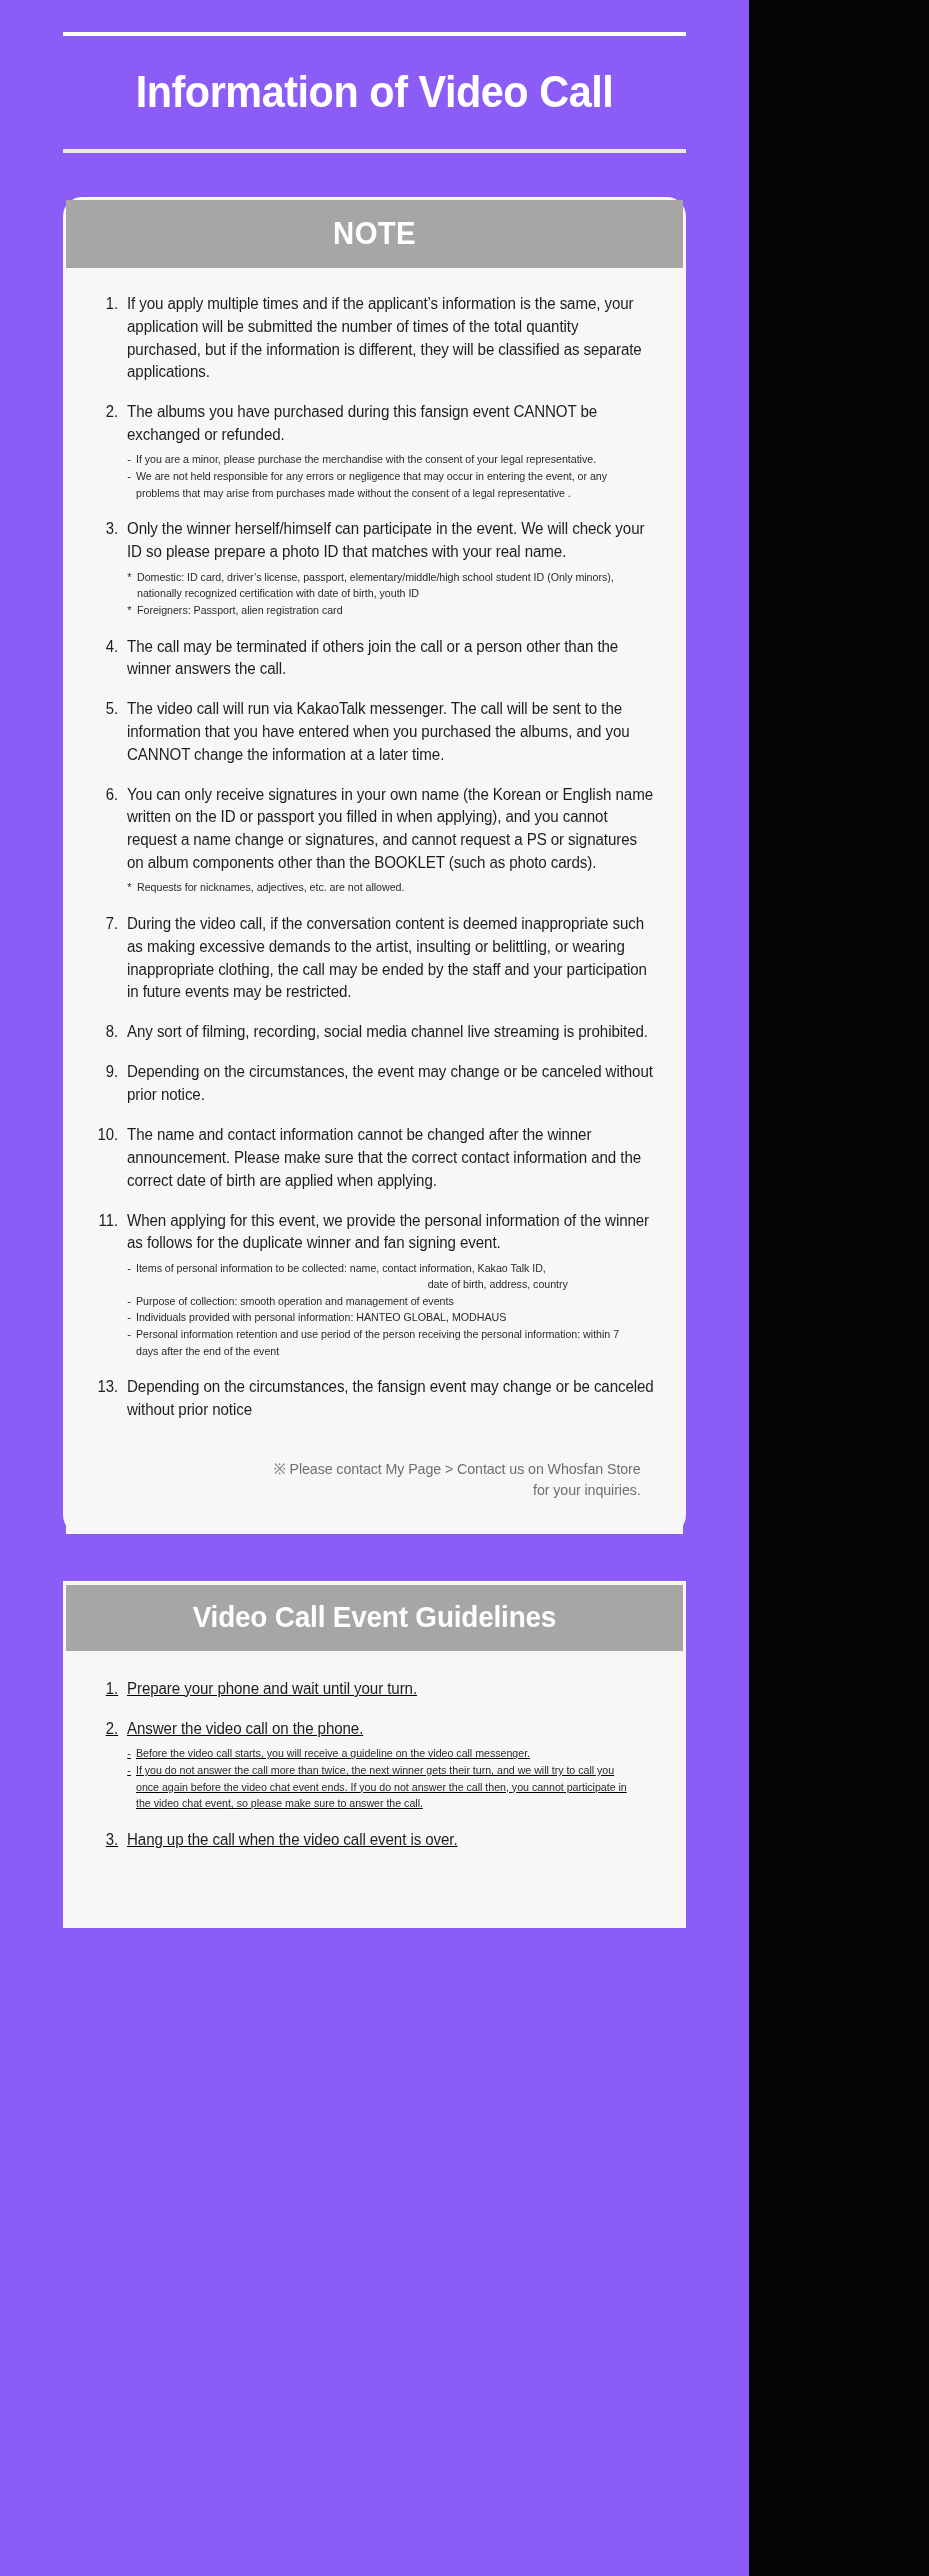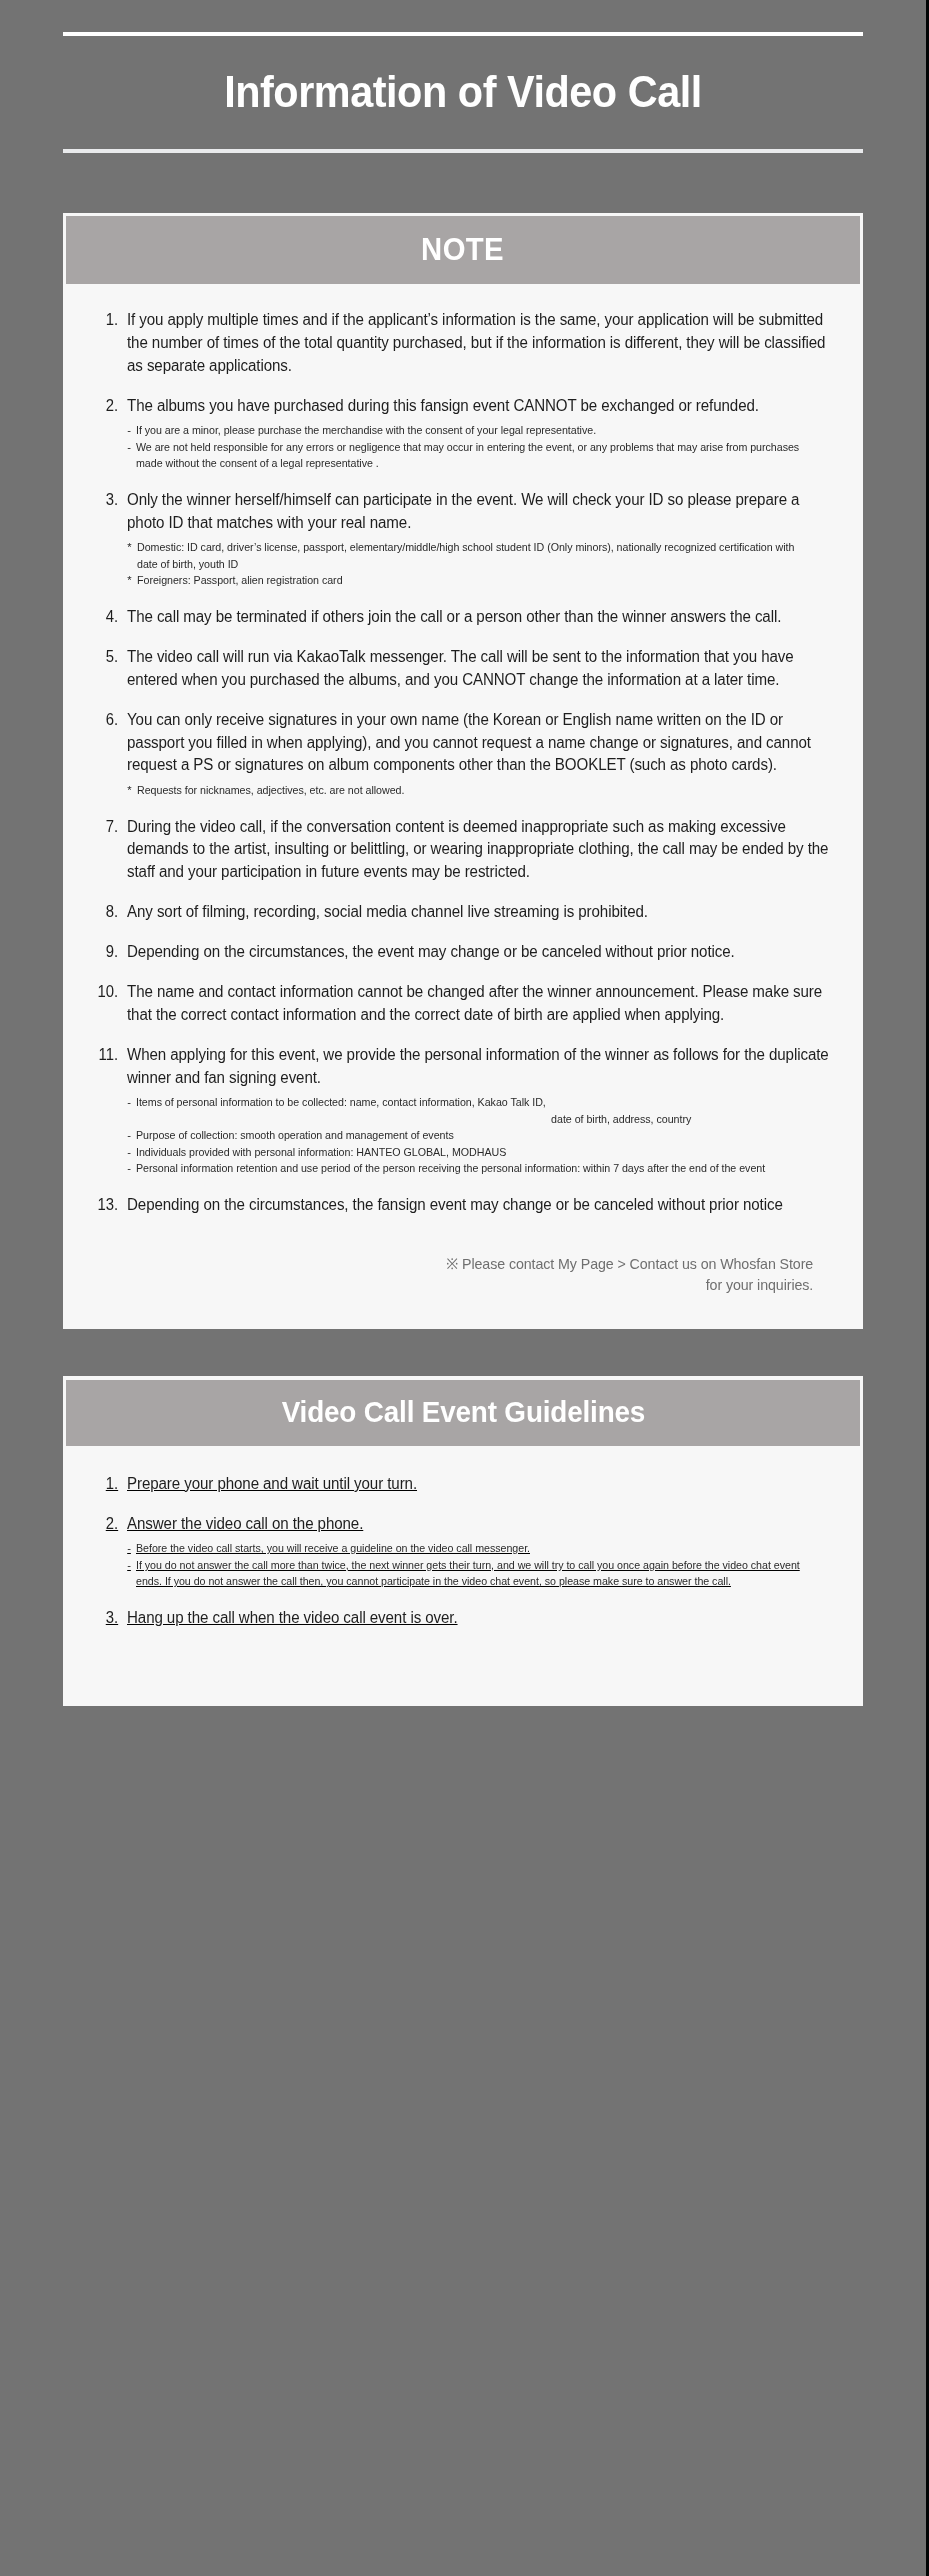--- a/index.html
+++ b/index.html
@@ -8,23 +8,23 @@
     width: 930px;
     background: #020405;
   }
 
   body {
     font-family: "Liberation Sans", sans-serif;
     -webkit-font-smoothing: antialiased;
   }
 
   .page {
-    width: 926px;
+    width: 749px;
     min-height: 2576px;
-    background: #737373;
+    background: #8b5cf6;
     position: relative;
     padding-bottom: 46px;
   }
 
   
   .title-block {
     padding: 31.5px 63px 0 63px;
   }
   .rule {
     height: 4.7px;
@@ -44,21 +44,21 @@
     transform: scaleX(0.92);
     white-space: nowrap;
   }
 
   
   .panel {
     background: #f7f7f7;
     margin: 0 63px;
     padding: 3.2px 3.2px 0 3.2px;
   }
-  .panel-note { margin-top: 60px; }
+  .panel-note { margin-top: 44px; border-radius: 19px; }
   .panel-guide { margin-top: 47px; text-decoration: underline; }
 
   .panel-header {
     background: #a8a5a5;
     color: #ffffff;
     text-align: center;
     font-weight: bold;
     line-height: 1;
     padding: 17.3px 0 19px 0;
   }

